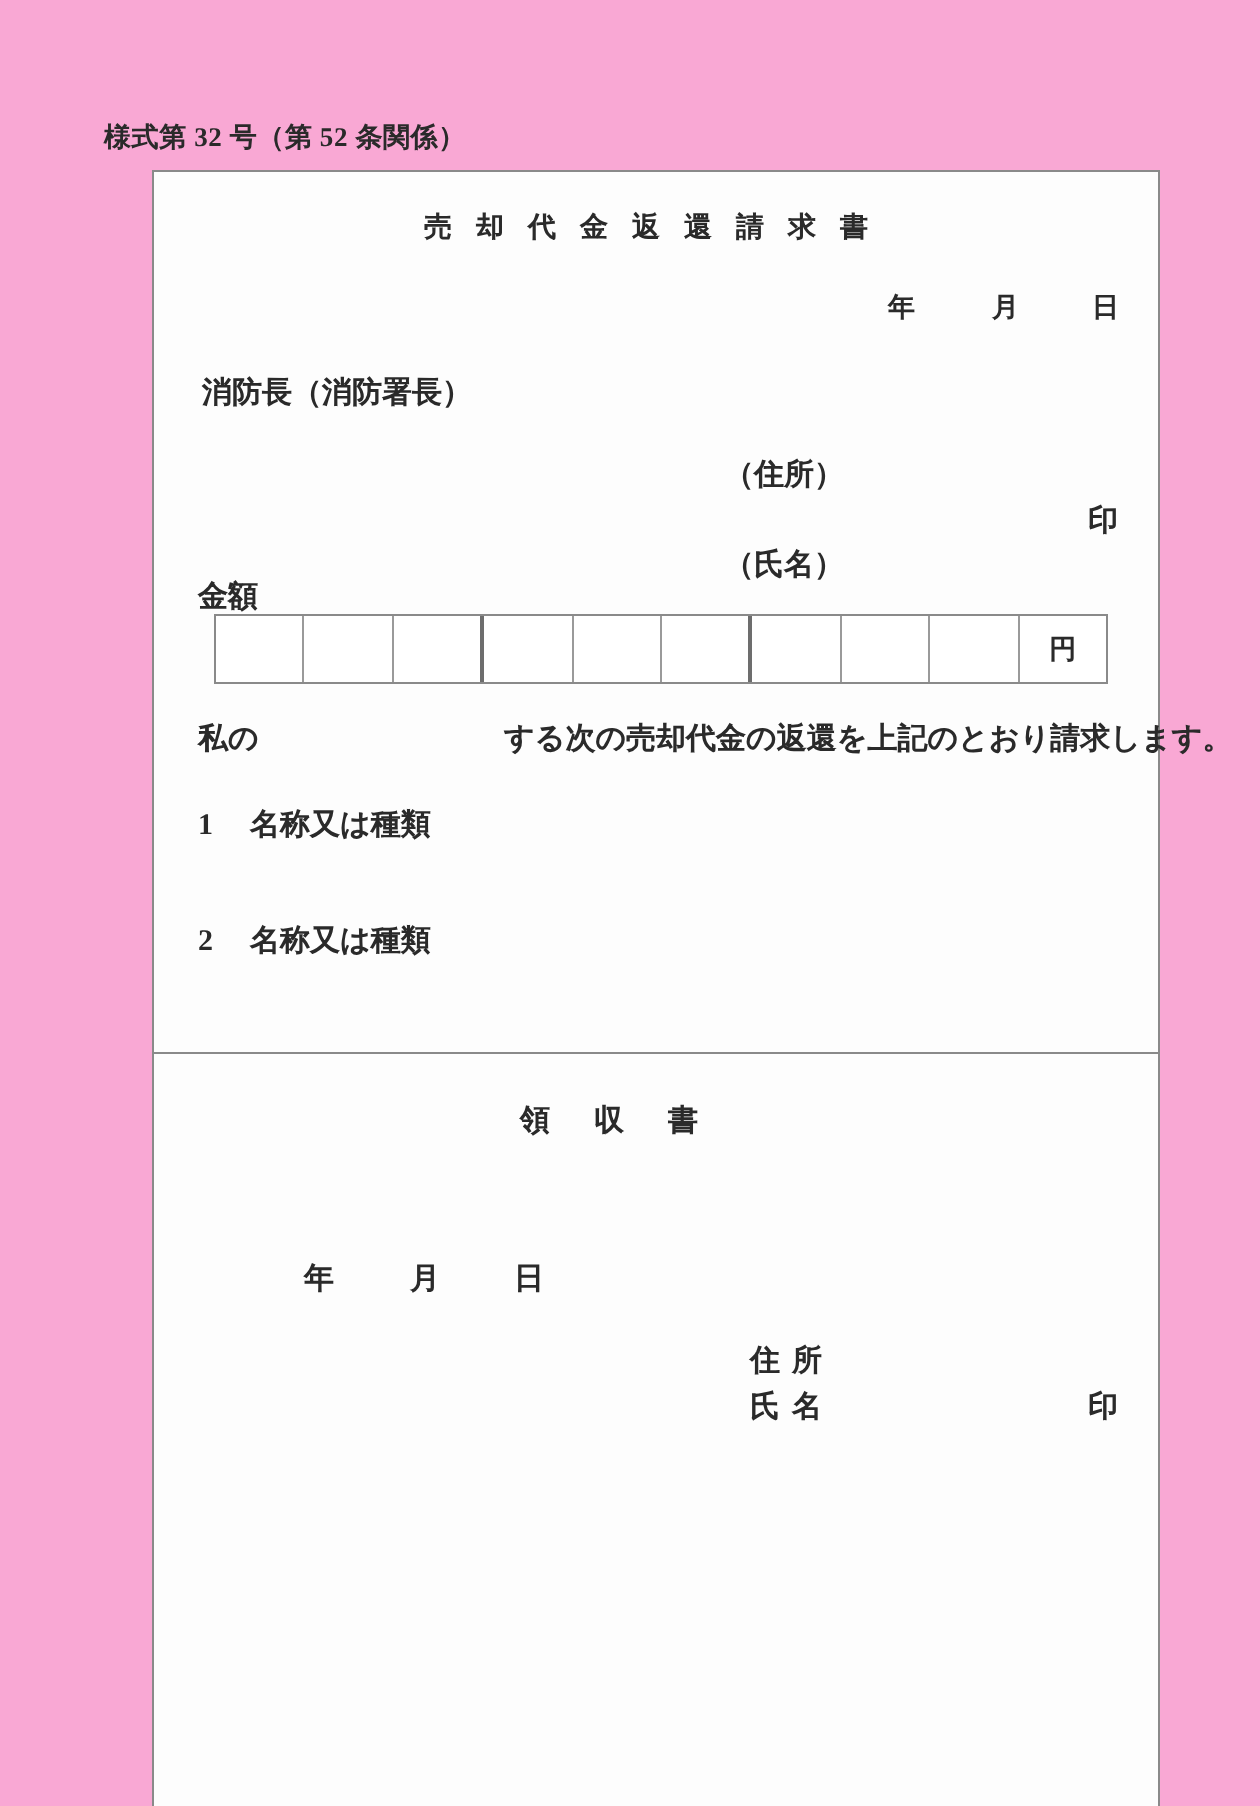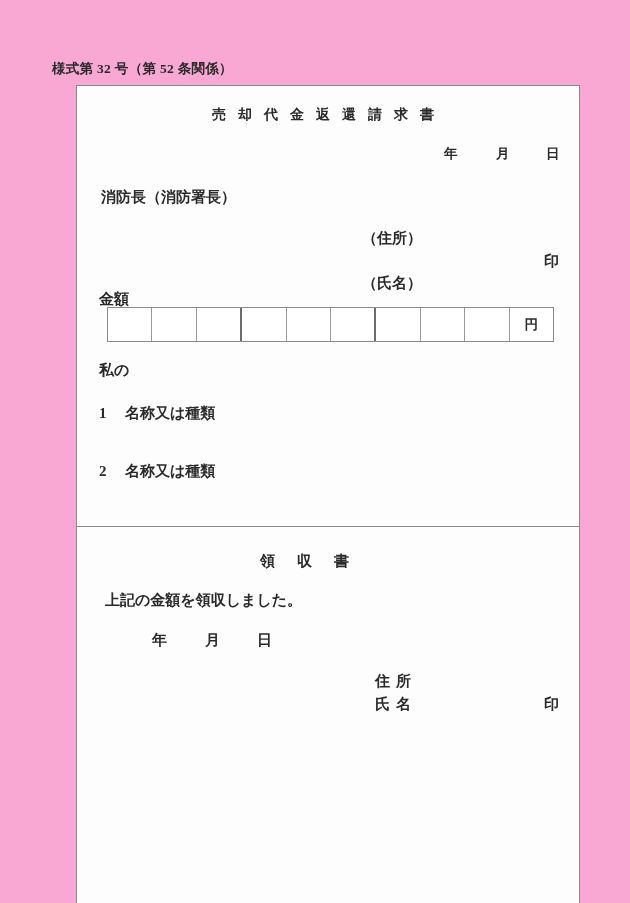--- a/index.html
+++ b/index.html
@@ -240,36 +240,36 @@
         <div class="amount-cell"></div>
         <div class="amount-cell sep"></div>
         <div class="amount-cell"></div>
         <div class="amount-cell"></div>
         <div class="amount-cell"></div>
         <div class="amount-cell">円</div>
       </div>
 
       <div class="t statement-pre">私の</div>
 
+      <div class="t statement-main">する次の売却代金の返還を上記のとおり請求します。</div>
 
       <div class="t item-1">
         <span class="item-num">1</span><span>名称又は種類</span>
       </div>
 
       <div class="t item-2">
         <span class="item-num">2</span><span>名称又は種類</span>
       </div>
 
     </div>
 
     <div class="lower-section">
 
       <div class="t receipt-title">領収書</div>
 
-      <div class="t receipt-statement">上記の金額を領収しました。</div>
 
       <div class="t receipt-date">
         <span class="d-y">年</span>
         <span class="d-m">月</span>
         <span class="d-d">日</span>
       </div>
 
       <div class="t receipt-address-label">住所</div>
 
       <div class="t receipt-name-label">氏名</div>

